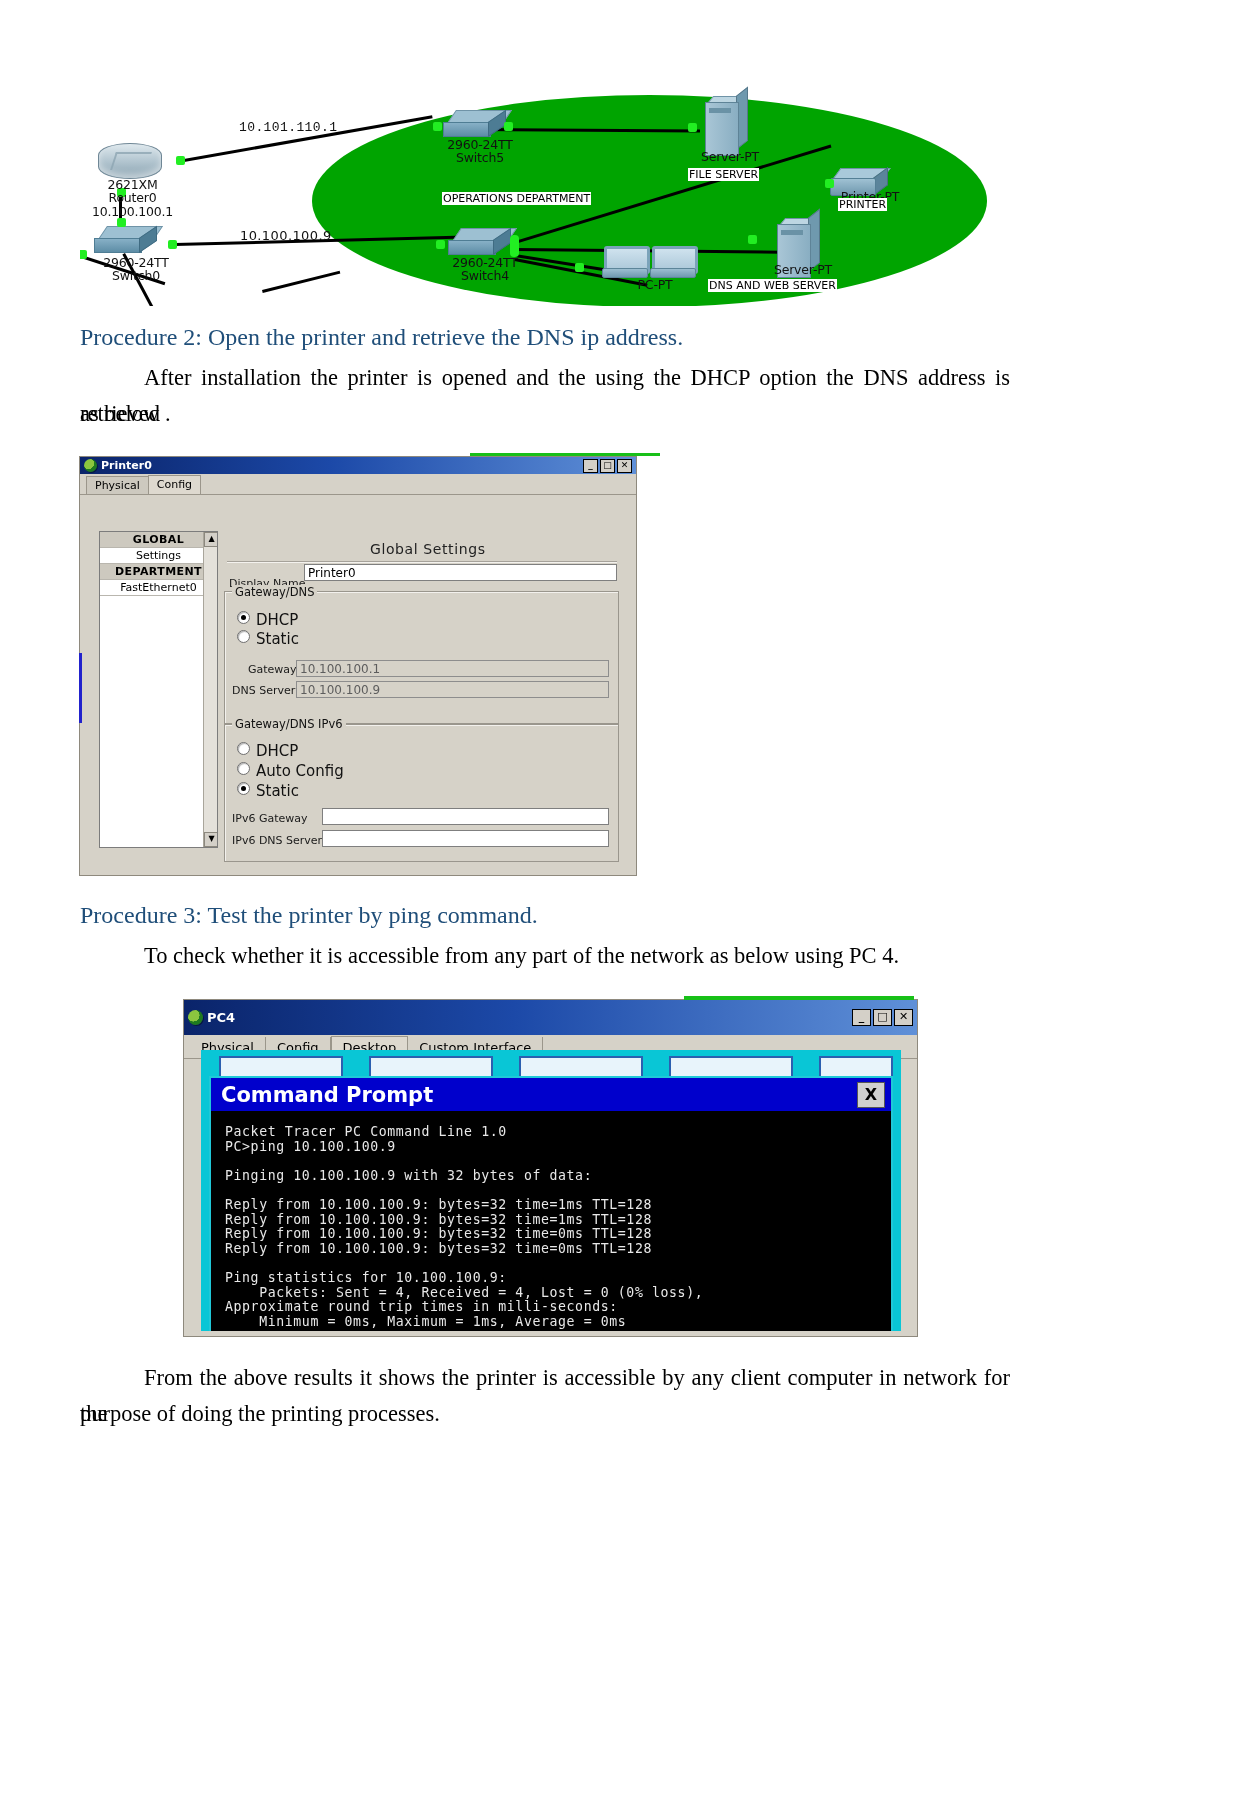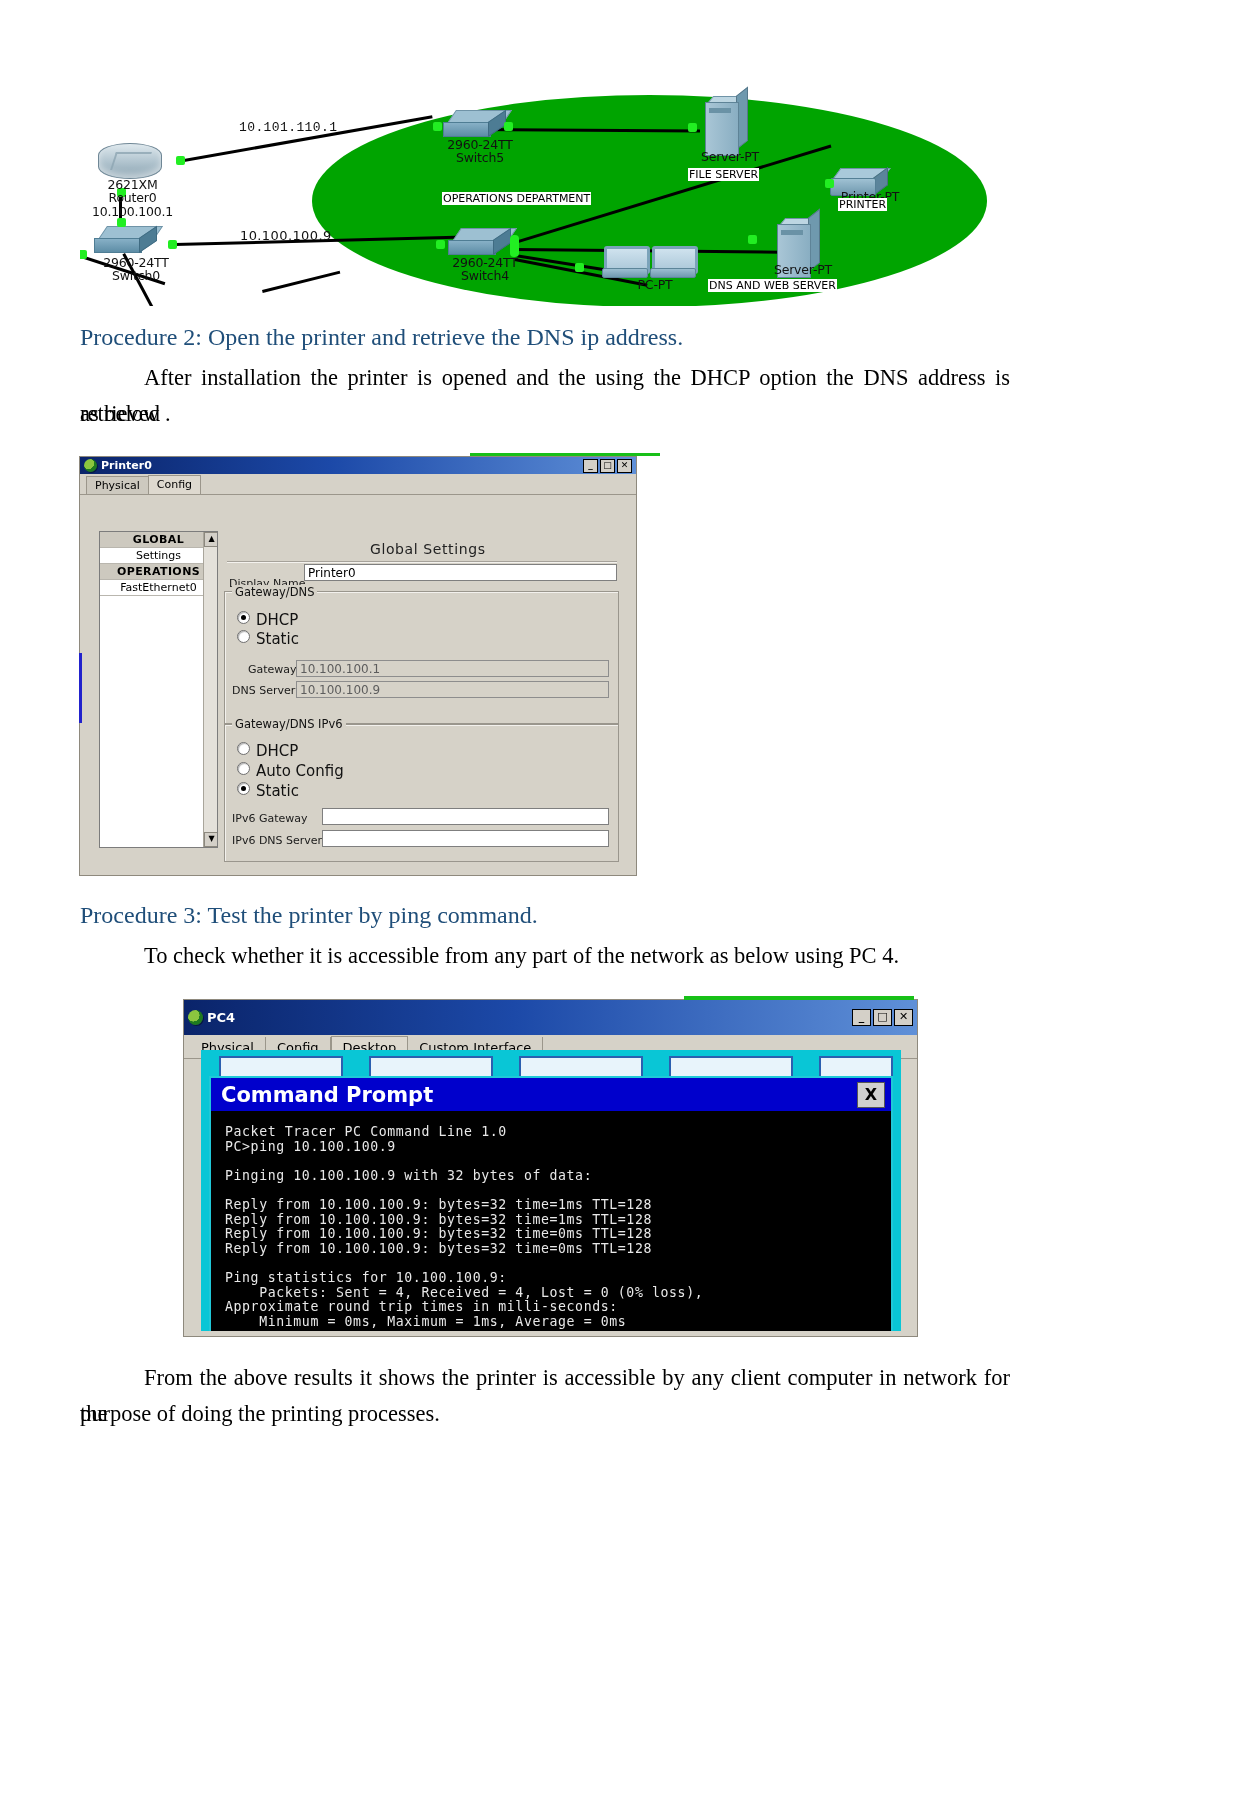--- a/index.html
+++ b/index.html
@@ -615,21 +615,21 @@
     <div class="pt-tabs">
       <div class="pt-tab">Physical</div>
       <div class="pt-tab active">Config</div>
     </div>
 
     <div class="pt-body" style="height:380px;">
 
       <div class="side-list" style="left:19px; top:16px; width:117px; height:315px;margin-top:20px;">
         <div class="sl-row hdr">GLOBAL</div>
         <div class="sl-row">Settings</div>
-        <div class="sl-row hdr">OPERATIONS</div>
+        <div class="sl-row hdr">DEPARTMENT</div>
         <div class="sl-row">FastEthernet0</div>
         <div class="sl-scroll">
           <div class="sl-arrow">▲</div>
           <div class="sl-arrow" style="position:absolute; bottom:0;">▼</div>
         </div>
       </div>
 
       <div class="panel-title" style="left:290px; top:46px;">Global Settings</div>
       <div class="sep" style="left:147px; top:66px; width:390px;"></div>
 

